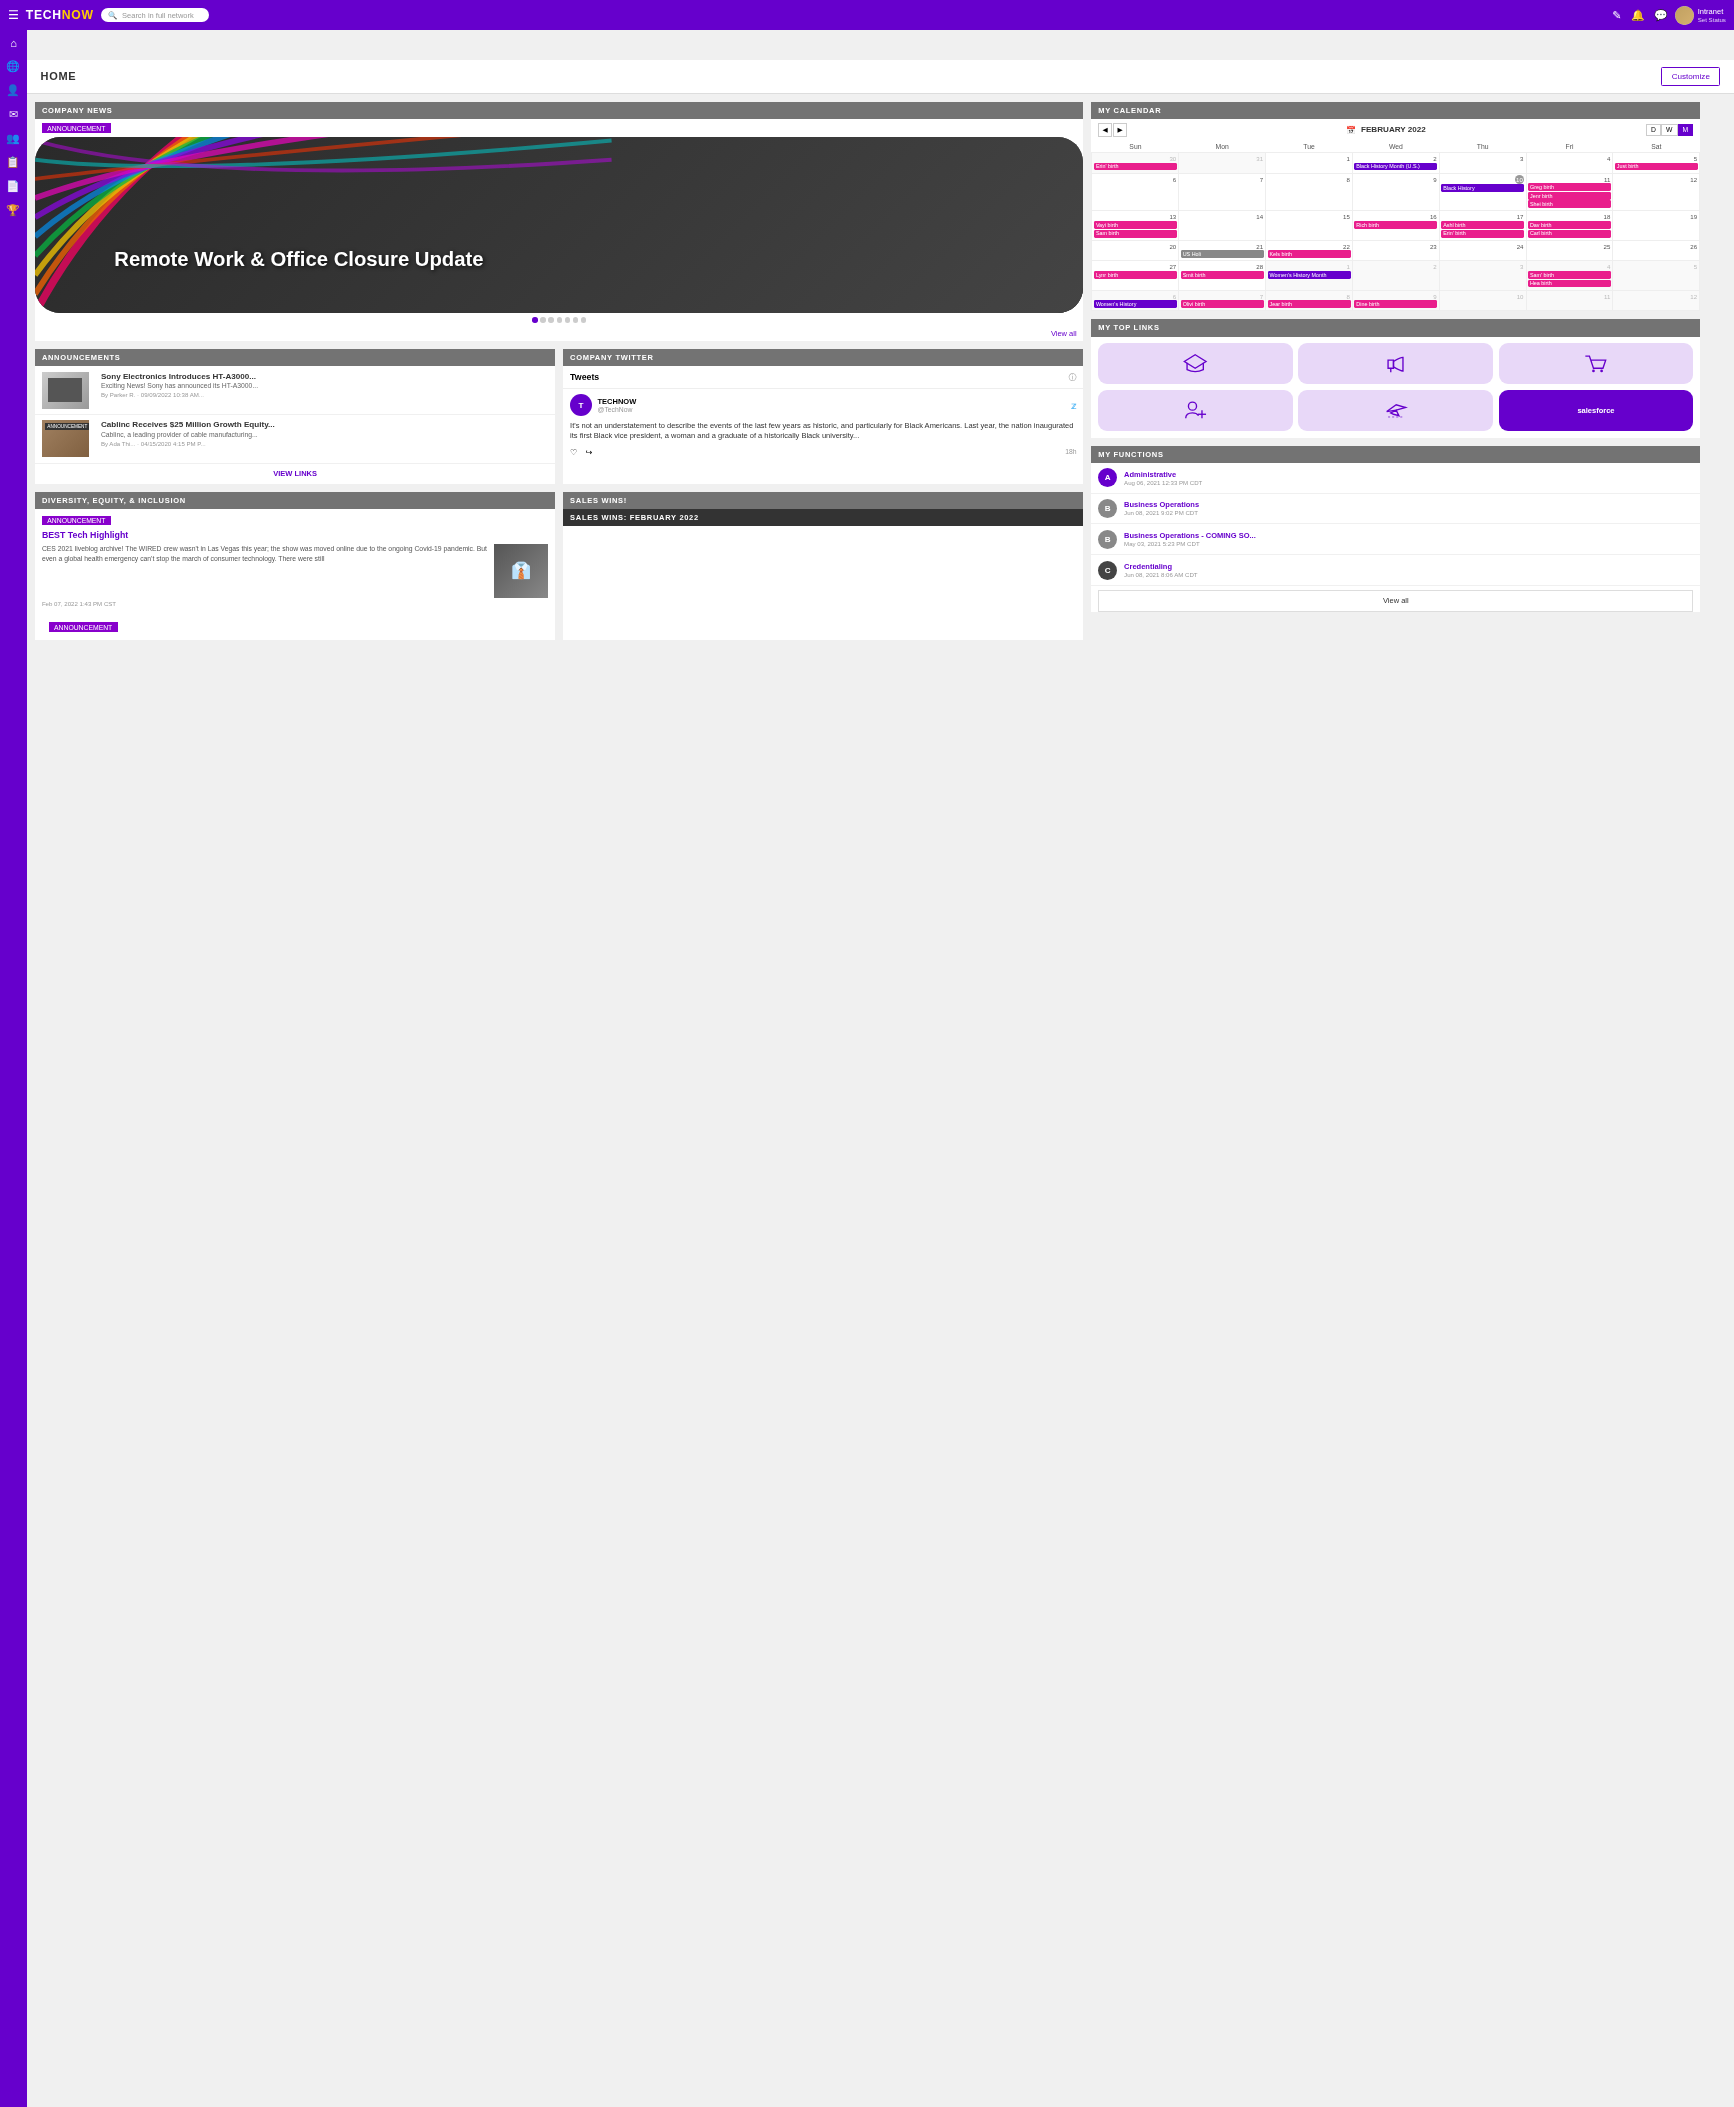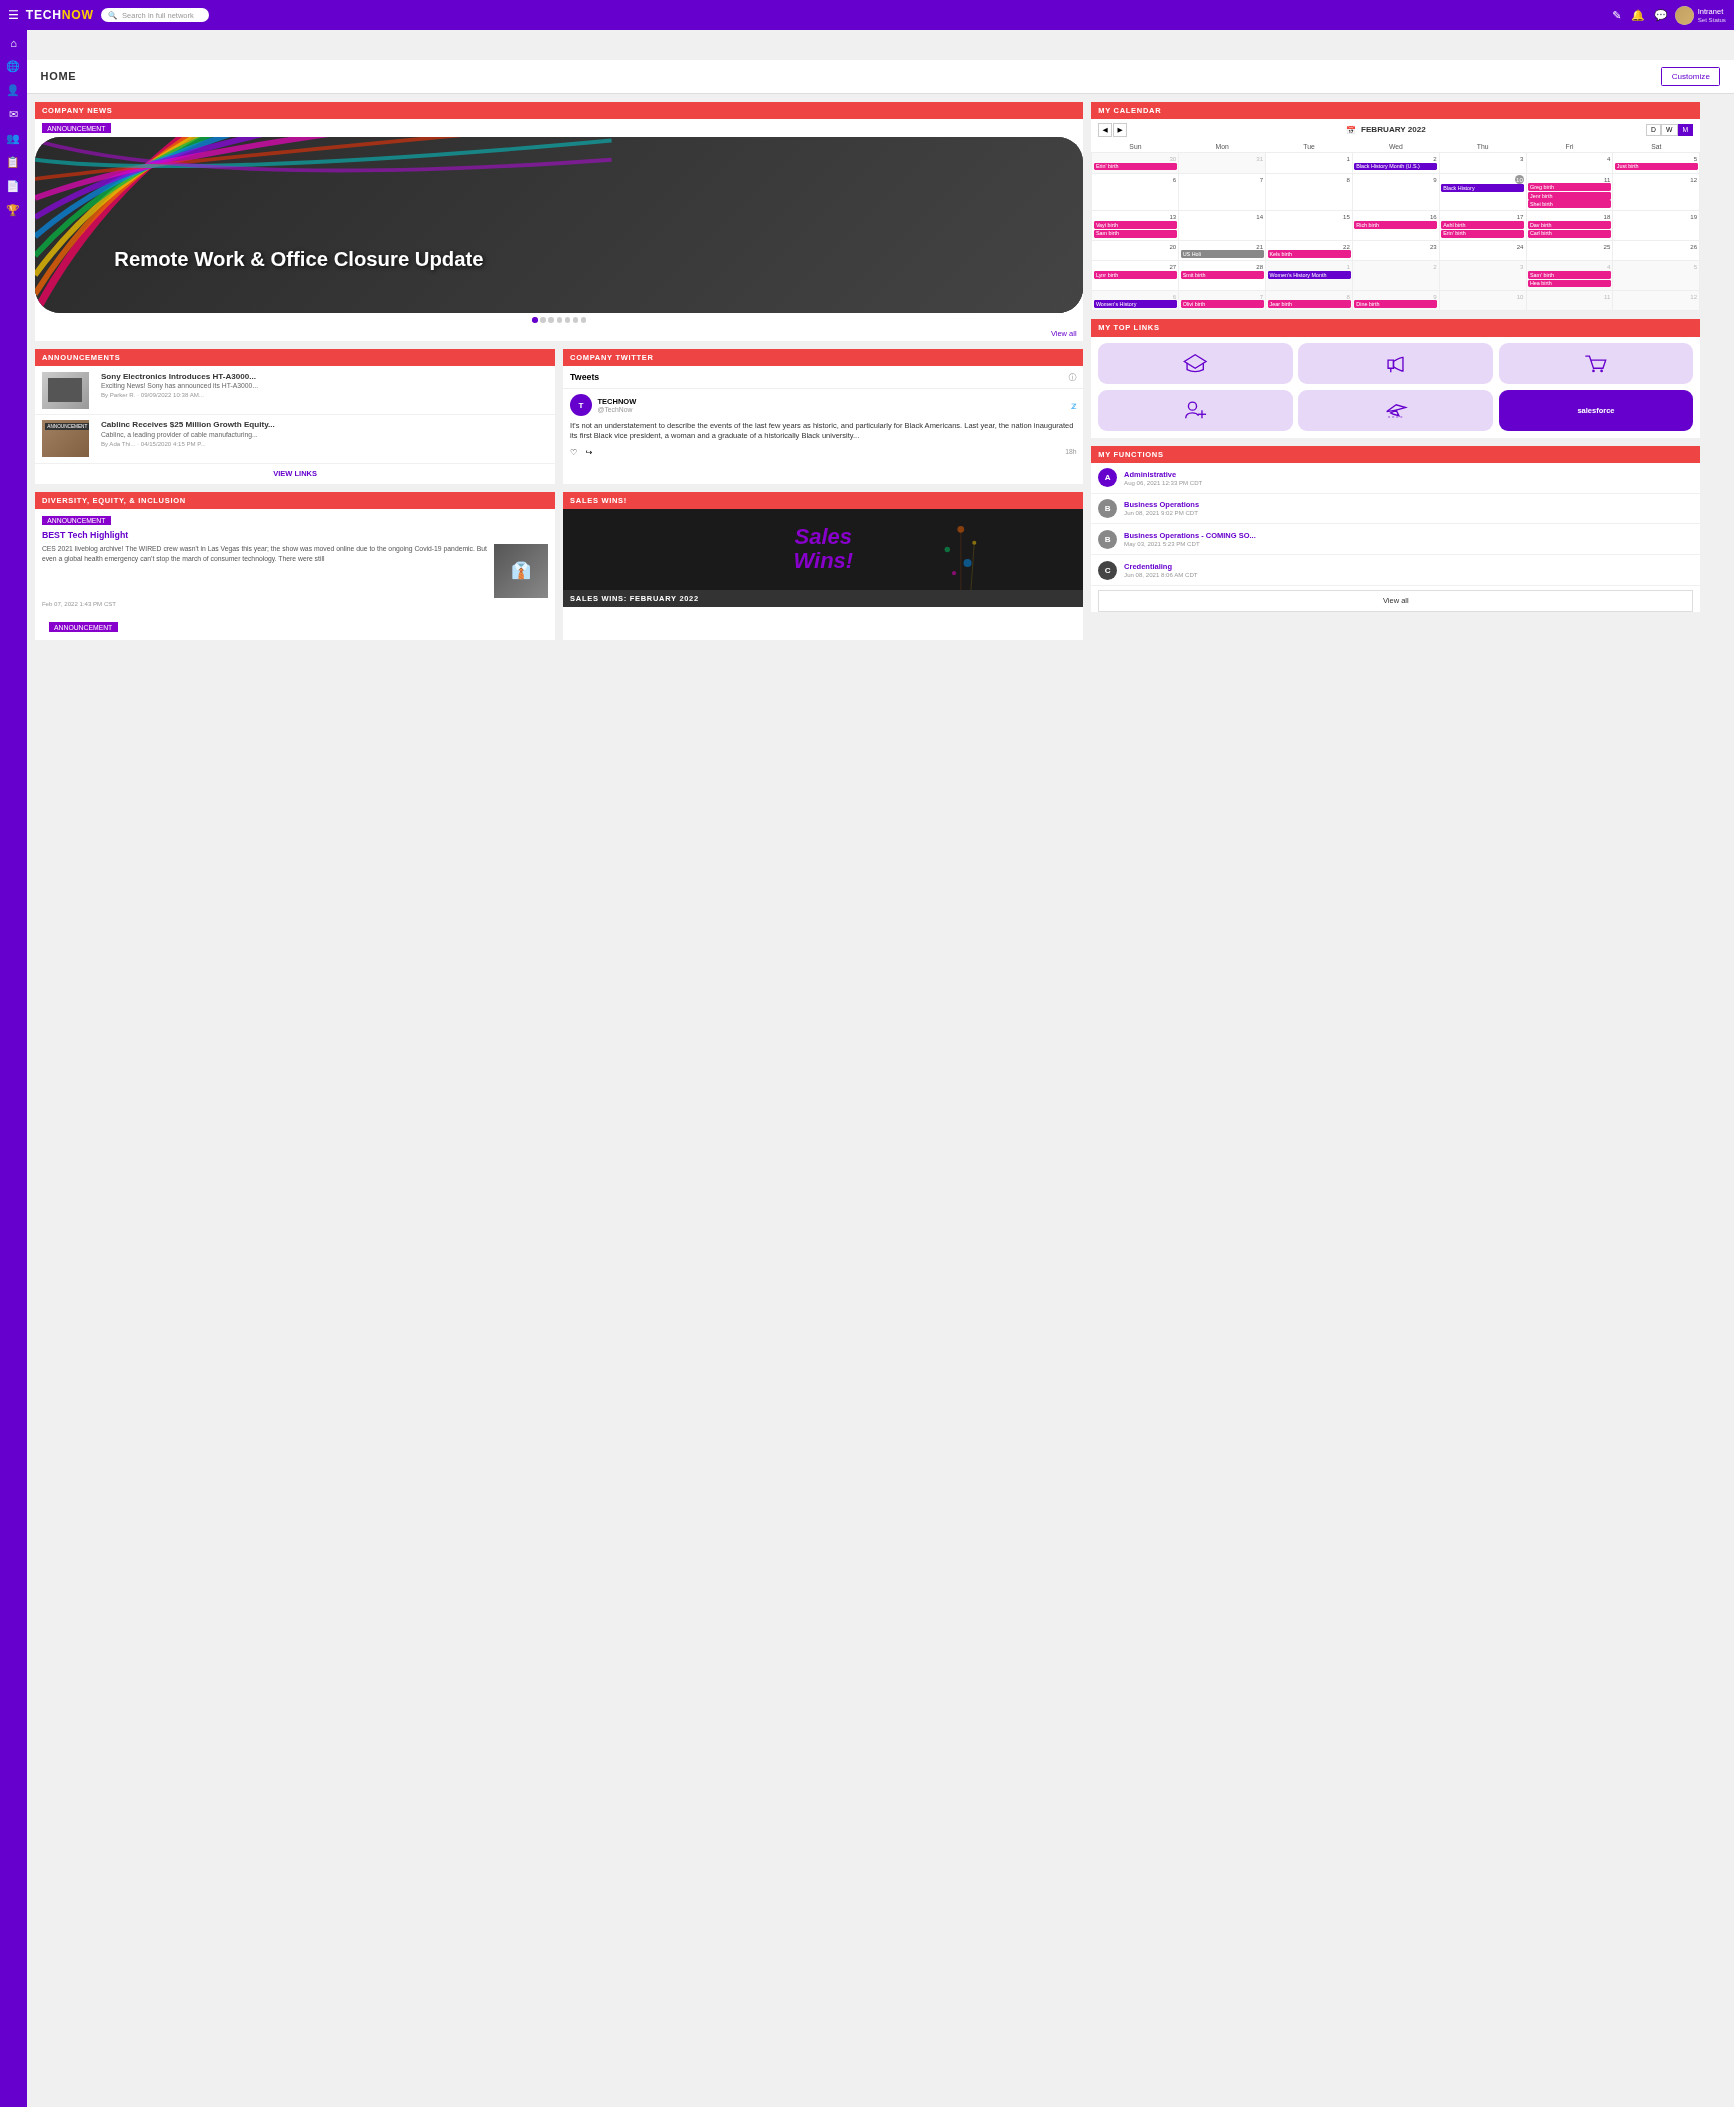--- a/index.html
+++ b/index.html
@@ -50,21 +50,21 @@
     }
 
     
     .content-area { display: flex; gap: 8.1px; padding: 8.1px; }
     .left-col { flex: 0 0 62%; }
     .right-col { flex: 0 0 36%; }
 
     
     .section-card { background: white; margin-bottom: 8.1px; }
     .section-header {
-      background: #ef4444; color: white; font-size: 7.5px;
+      background: #737373; color: white; font-size: 7.5px;
       font-weight: bold; padding: 4.1px 6.8px; letter-spacing: 0.7px;
     }
     .news-hero {
       position: relative; background: #3a3a3a; min-height: 176px;
       display: flex; align-items: flex-end; overflow: hidden; border-radius: 25px;
     }
     .news-hero-bg {
       position: absolute; top: 0; left: 0; right: 0; bottom: 0;
       background: linear-gradient(135deg, #2a2a2a 0%, #444 100%);
     }
@@ -360,35 +360,20 @@
             </div>
             <p class="diversity-meta">Feb 07, 2022 1:43 PM CST</p>
           </div>
           <div style="padding:4.1px 6.8px">
             <span class="announcement-badge">ANNOUNCEMENT</span>
           </div>
         </div>
 
         <div class="sales-section section-card">
           <div class="section-header">SALES WINS!</div>
-          <div class="sales-hero">
-            <div style="position:absolute;top:0;left:0;right:0;bottom:0;background:#1a1a1a;"></div>
-            <svg style="position:absolute;right:0;top:0;width:60%;height:100%;opacity:0.6" viewBox="0 0 200 120">
-              <circle cx="150" cy="30" r="5" fill="#ff6600" opacity="0.8"></circle>
-              <circle cx="170" cy="50" r="3" fill="#ffcc00" opacity="0.8"></circle>
-              <circle cx="130" cy="60" r="4" fill="#00cc66" opacity="0.8"></circle>
-              <circle cx="160" cy="80" r="6" fill="#0099ff" opacity="0.8"></circle>
-              <circle cx="140" cy="95" r="3" fill="#ff00cc" opacity="0.8"></circle>
-              <line x1="150" y1="30" x2="150" y2="120" stroke="#ff6600" stroke-width="1" opacity="0.4"></line>
-              <line x1="170" y1="50" x2="165" y2="120" stroke="#ffcc00" stroke-width="1" opacity="0.4"></line>
-            </svg>
-            <div style="position:relative;z-index:2;text-align:center">
-              <div style="color:#8800cc;font-size:22px;font-weight:900;font-style:italic;line-height:1.1">Sales<br>Wins!</div>
-            </div>
-          </div>
           <div class="sales-caption">SALES WINS: FEBRUARY 2022</div>
         </div>
       </div>
 
     </div>
 
     <div class="right-col">
 
       <div class="calendar-card">
         <div class="section-header">MY CALENDAR</div>

